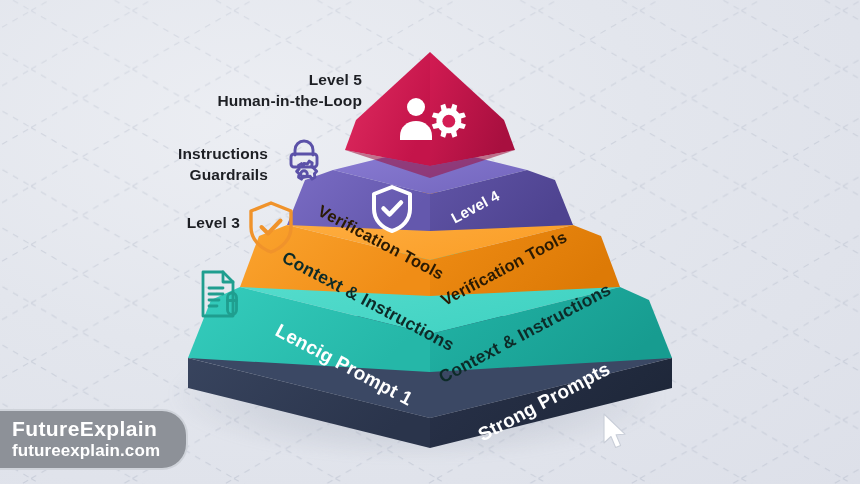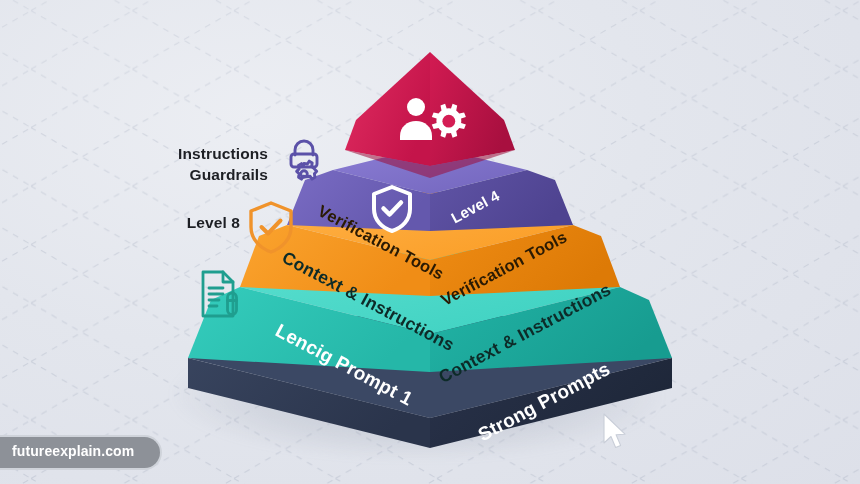--- a/index.html
+++ b/index.html
@@ -101,21 +101,21 @@
     padding: 7px 26px 8px 22px;
     color: #ffffff;
   }
   #watermark .wm-main {
     font-size: 21px;
     font-weight: 700;
     letter-spacing: .4px;
     line-height: 1.08;
   }
   #watermark .wm-sub {
-    font-size: 14px;
+    font-size: 17px;
     font-weight: 700;
     letter-spacing: .1px;
     line-height: 1.12;
   }
 
   
   #cursor { position: absolute; left: 602px; top: 413px; }
 </style>
 </head>
 <body>
@@ -285,36 +285,39 @@
       <g fill="none" stroke="#1f9e8f" stroke-width="2.8" stroke-linejoin="round" stroke-linecap="round">
         <path d="M4 3h20l10 10v34H4Z"></path>
         <path d="M24 3v10h10"></path>
         <path d="M10 19h14M10 25h14M10 31h10M10 37h8"></path>
         <path d="M33 24a4.5 4.5 0 0 1 4.5 4.5V41a4.5 4.5 0 0 1-9 0V28.5A4.5 4.5 0 0 1 33 24Z"></path>
         <path d="M28.5 31.5h9"></path>
       </g>
     </svg>
   </div>
 
+  <div class="callout c5">Level 5
+Human-in-the-Loop</div>
   <div class="callout c4">Instructions
 Guardrails</div>
-  <div class="callout c3">Level 8</div>
+  <div class="callout c3">Level 3</div>
 
   <div class="tier-label lbl-base-l">Lencig Prompt 1</div>
   <div class="tier-label lbl-base-r">Strong Prompts</div>
 
   <div class="tier-label lbl-ctx-l">Context &amp; Instructions</div>
   <div class="tier-label lbl-ctx-r">Context &amp; Instructions</div>
 
   <div class="tier-label lbl-ver-l">Verification Tools</div>
   <div class="tier-label lbl-ver-r">Verification Tools</div>
 
   <div class="tier-label lbl-lv4-r">Level 4</div>
 
   <div id="watermark">
+    <div class="wm-main">FutureExplain</div>
     <div class="wm-sub">futureexplain.com</div>
   </div>
 
   <svg id="cursor" width="26" height="38" viewBox="0 0 26 38">
     <path d="M2 1 L2 30 L9 23.5 L13.6 34.5 L18.6 32.4 L14.1 21.8 L23 21.2 Z" fill="#ffffff" stroke="#c9ced8" stroke-width="1.1" stroke-linejoin="round"></path>
   </svg>
 
 </div>
 
 </body></html>

